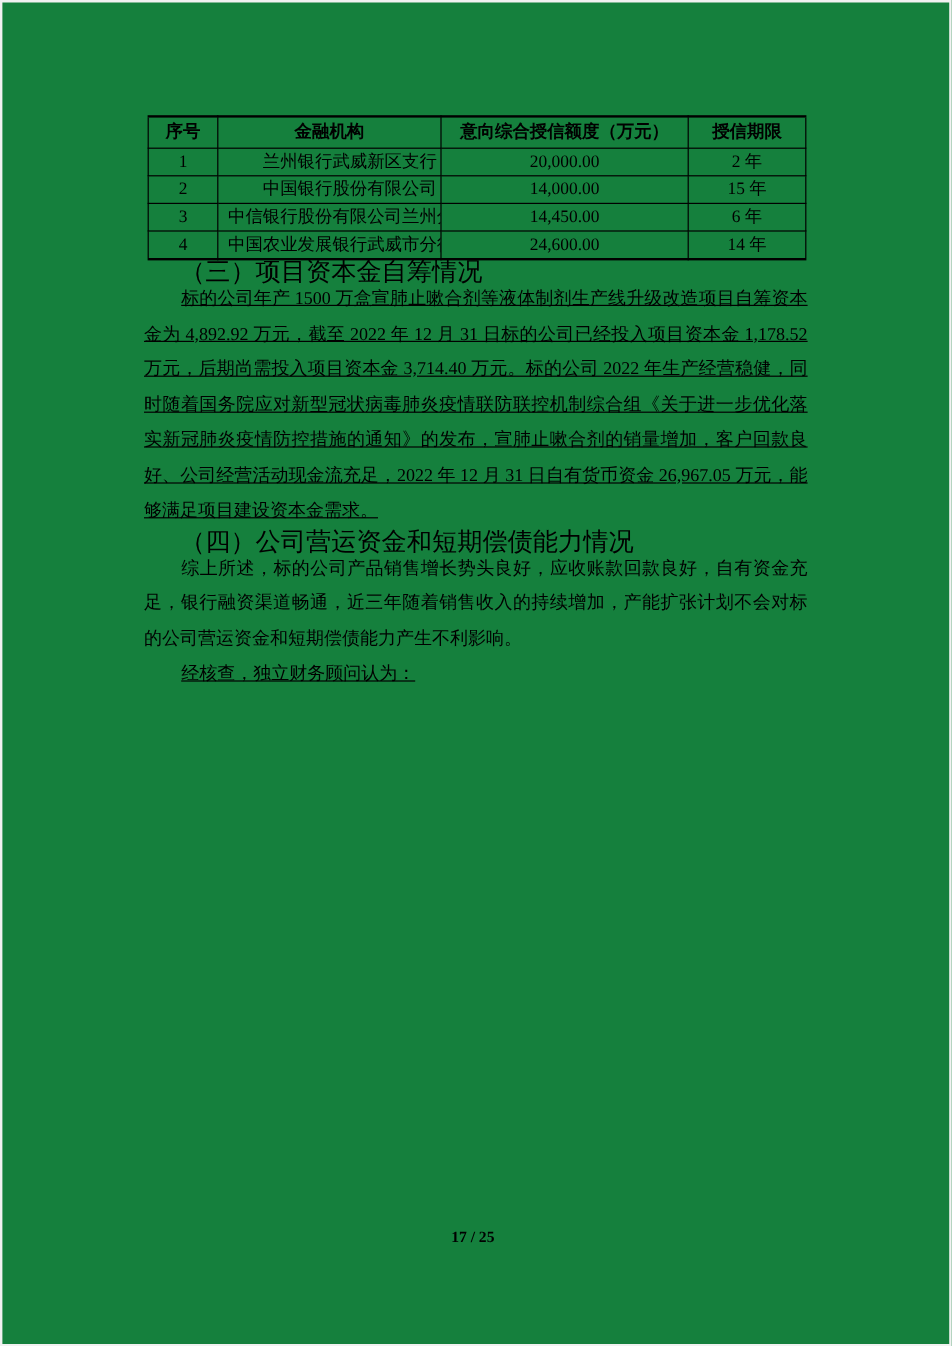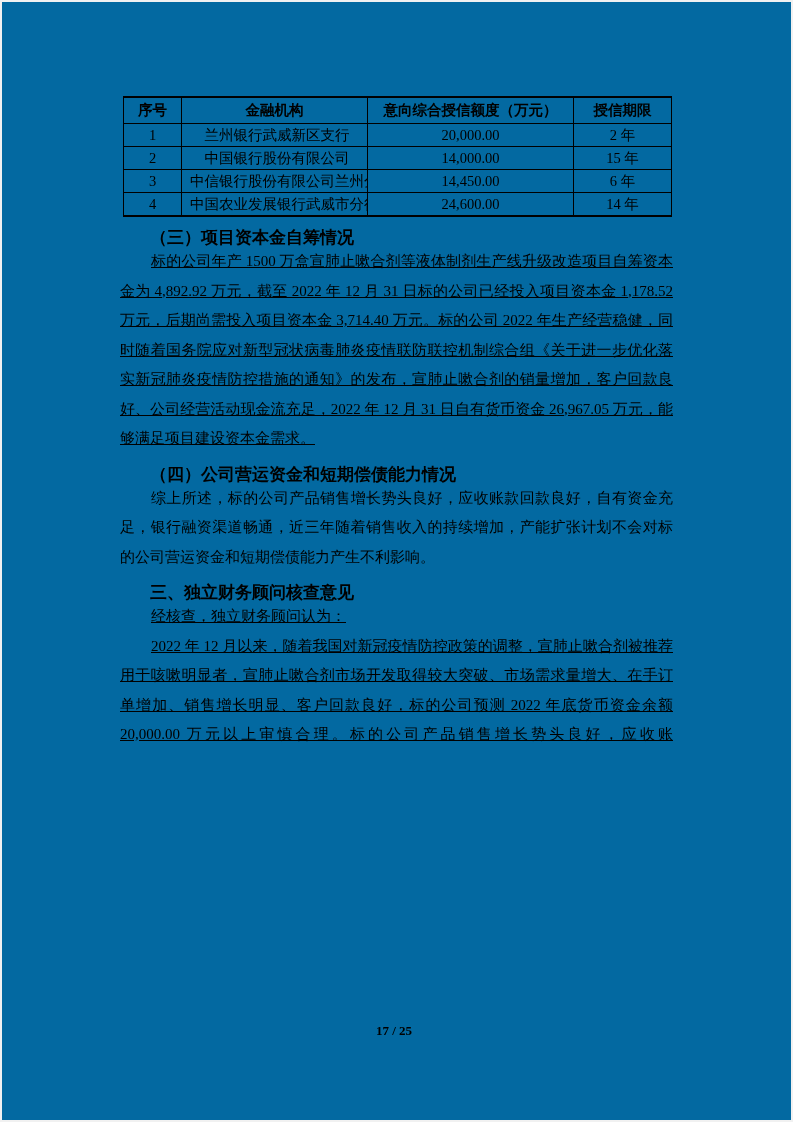--- a/index.html
+++ b/index.html
@@ -1,20 +1,20 @@
 <!DOCTYPE html>
 <html><head>
 <meta charset="utf-8">
 <style>
   html, body { margin: 0; padding: 0; background: #ffffff; }
   .page {
     position: relative;
     width: 793px;
     height: 1122px;
-    background: #0369a1;
+    background: #15803d;
     color: #000000;
     font-family: "Liberation Serif", "DejaVu Serif", serif;
     overflow: hidden;
     box-shadow: inset 0 0 0 2px #f1f1f1;
   }
   .content {
     position: absolute;
     left: 120px;
     top: 96px;
     width: 553px;
@@ -37,28 +37,28 @@
     line-height: 22px;
     white-space: nowrap;
     overflow: hidden;
   }
   .credit-table thead th {
     height: 25px;
     line-height: 25px;
     font-weight: bold;
   }
   .credit-table td.cell-bank {
-    text-align: center;
+    text-align: right;
     padding-left: 8px;
   }
   h3.sec {
     margin: 0;
-    padding: 12px 0 0 30px;
-    font-size: 17px;
-    font-weight: bold;
+    padding: 0 0 0 30px;
+    font-size: 21px;
+    font-weight: normal;
     line-height: 18px;
   }
   p.body {
     margin: 0;
     font-size: 15px;
     line-height: 29.5px;
     text-align: justify;
     text-indent: 31px;
   }
   p.cut { text-align-last: justify; }
@@ -127,20 +127,18 @@
         </tr>
       </tbody>
     </table>
 
     <h3 class="sec mt20">（三）项目资本金自筹情况</h3>
     <p class="body mt13">标的公司年产 1500 万盒宣肺止嗽合剂等液体制剂生产线升级改造项目自筹资本金为 4,892.92 万元，截至 2022 年 12 月 31 日标的公司已经投入项目资本金 1,178.52 万元，后期尚需投入项目资本金 3,714.40 万元。标的公司 2022 年生产经营稳健，同时随着国务院应对新型冠状病毒肺炎疫情联防联控机制综合组《关于进一步优化落实新冠肺炎疫情防控措施的通知》的发布，宣肺止嗽合剂的销量增加，客户回款良好、公司经营活动现金流充足，2022 年 12 月 31 日自有货币资金 26,967.05 万元，能够满足项目建设资本金需求。</p>
 
     <h3 class="sec mt27">（四）公司营运资金和短期偿债能力情况</h3>
     <p class="body mt15">综上所述，标的公司产品销售增长势头良好，应收账款回款良好，自有资金充足，银行融资渠道畅通，近三年随着销售收入的持续增加，产能扩张计划不会对标的公司营运资金和短期偿债能力产生不利影响。</p>
 
-    <h3 class="sec mt29">三、独立财务顾问核查意见</h3>
     <p class="body mt22">经核查，独立财务顾问认为：</p>
-    <p class="body cut mt13">2022 年 12 月以来，随着我国对新冠疫情防控政策的调整，宣肺止嗽合剂被推荐用于咳嗽明显者，宣肺止嗽合剂市场开发取得较大突破、市场需求量增大、在手订单增加、销售增长明显、客户回款良好，标的公司预测 2022 年底货币资金余额 20,000.00 万元以上审慎合理。标的公司产品销售增长势头良好，应收账</p>
 
   </div>
 
   <div class="page-num">17 / 25</div>
 </div>
 
 </body></html>

